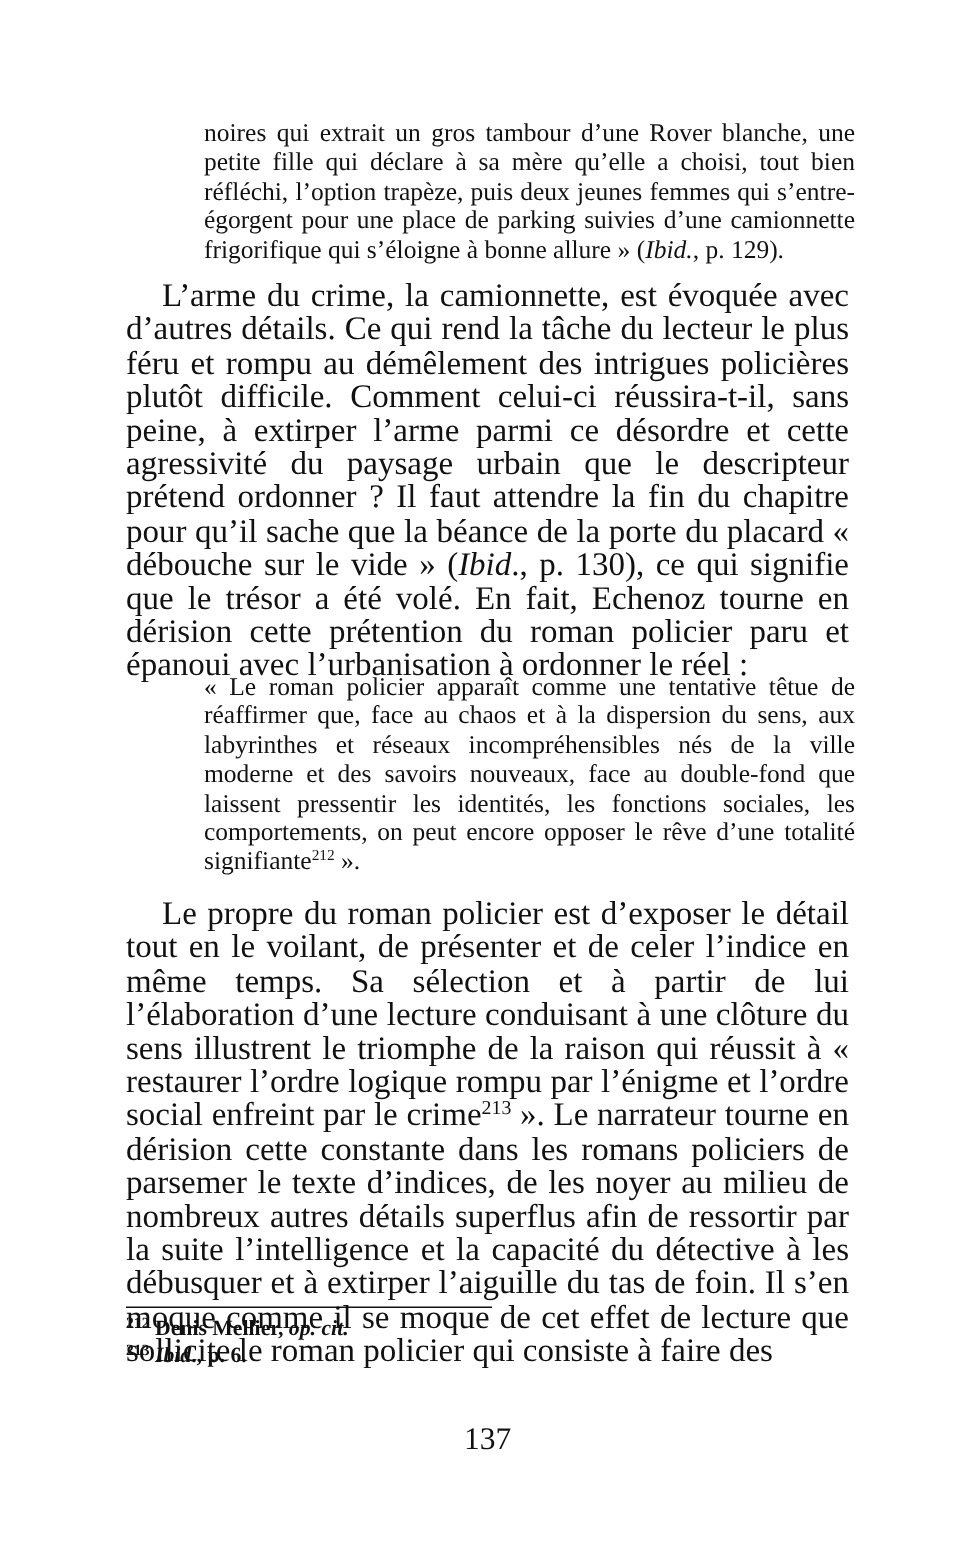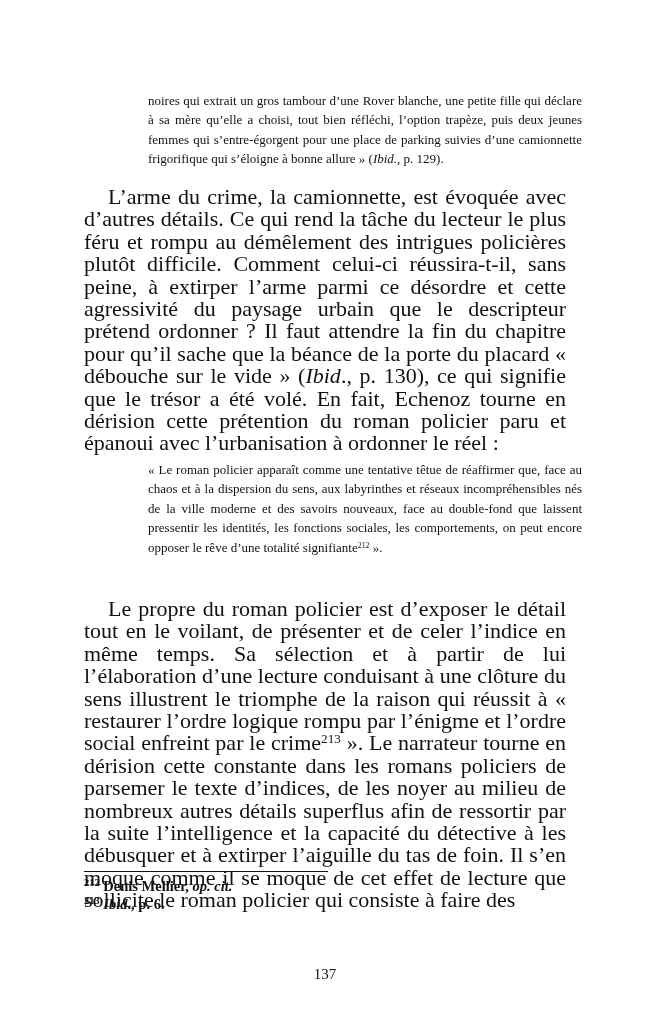--- a/index.html
+++ b/index.html
@@ -1,27 +1,27 @@
 <!DOCTYPE html>
 <html><head>
   <meta charset="utf-8">
   <style>
     html, body { margin: 0; padding: 0; background: #ffffff; }
     body { width: 650px; height: 1036px; position: relative; overflow: hidden;
            font-family: "Liberation Serif", "DejaVu Serif", serif; color: #111; }
     .page { position: absolute; left: 0; top: 0; width: 650px; height: 1036px; }
-    .quote { position: absolute; left: 132px; width: 434px; font-size: 13px; line-height: 19.4px;
-             text-align: justify; margin: 16px; }
+    .quote { position: absolute; left: 132px; width: 434px; font-size: 17px; line-height: 19.4px;
+             text-align: justify; margin: 4px; }
     .body-p { position: absolute; left: 84px; width: 482px; font-size: 22px; line-height: 22.4px;
               text-align: justify; text-indent: 24px; margin: 0; }
     sup { font-size: 0.6em; line-height: 0; vertical-align: 0.55em; }
     .fn-rule { position: absolute; left: 84px; top: 871px; width: 244px; height: 1px; background: #111; }
     .footnotes { position: absolute; left: 84px; top: 877px; font-size: 14.5px; line-height: 18px; font-weight: bold; }
     .footnote sup { font-size: 0.72em; vertical-align: 0.45em; }
-    .page-number { position: absolute; left: 0; width: 650px; top: 947px; text-align: center; font-size: 15px; margin-top: 19px; }
+    .page-number { position: absolute; left: 0; width: 650px; top: 947px; text-align: center; font-size: 21px; }
     i { font-style: italic; }
   </style>
 </head>
 <body>
 
 <div class="page">
 
   <p class="quote" style="top:75px;"><span>noires qui extrait un gros tambour d’une Rover blanche, une petite fille qui déclare à sa mère qu’elle a choisi, tout bien réfléchi, l’option trapèze, puis deux jeunes femmes qui s’entre-égorgent pour une place de parking suivies d’une camionnette frigorifique qui s’éloigne à bonne allure » (</span><i>Ibid.</i><span>, p. 129).</span></p>
 
   <p class="body-p" style="top:186px;"><span>L’arme du crime, la camionnette, est évoquée avec d’autres détails. Ce qui rend la tâche du lecteur le plus féru et rompu au démêlement des intrigues policières plutôt difficile. Comment celui-ci réussira-t-il, sans peine, à extirper l’arme parmi ce désordre et cette agressivité du paysage urbain que le descripteur prétend ordonner ? Il faut attendre la fin du chapitre pour qu’il sache que la béance de la porte du placard « débouche sur le vide » (</span><i>Ibid</i><span>., p. 130), ce qui signifie que le trésor a été volé. En fait, Echenoz tourne en dérision cette prétention du roman policier paru et épanoui avec l’urbanisation à ordonner le réel :</span></p>

